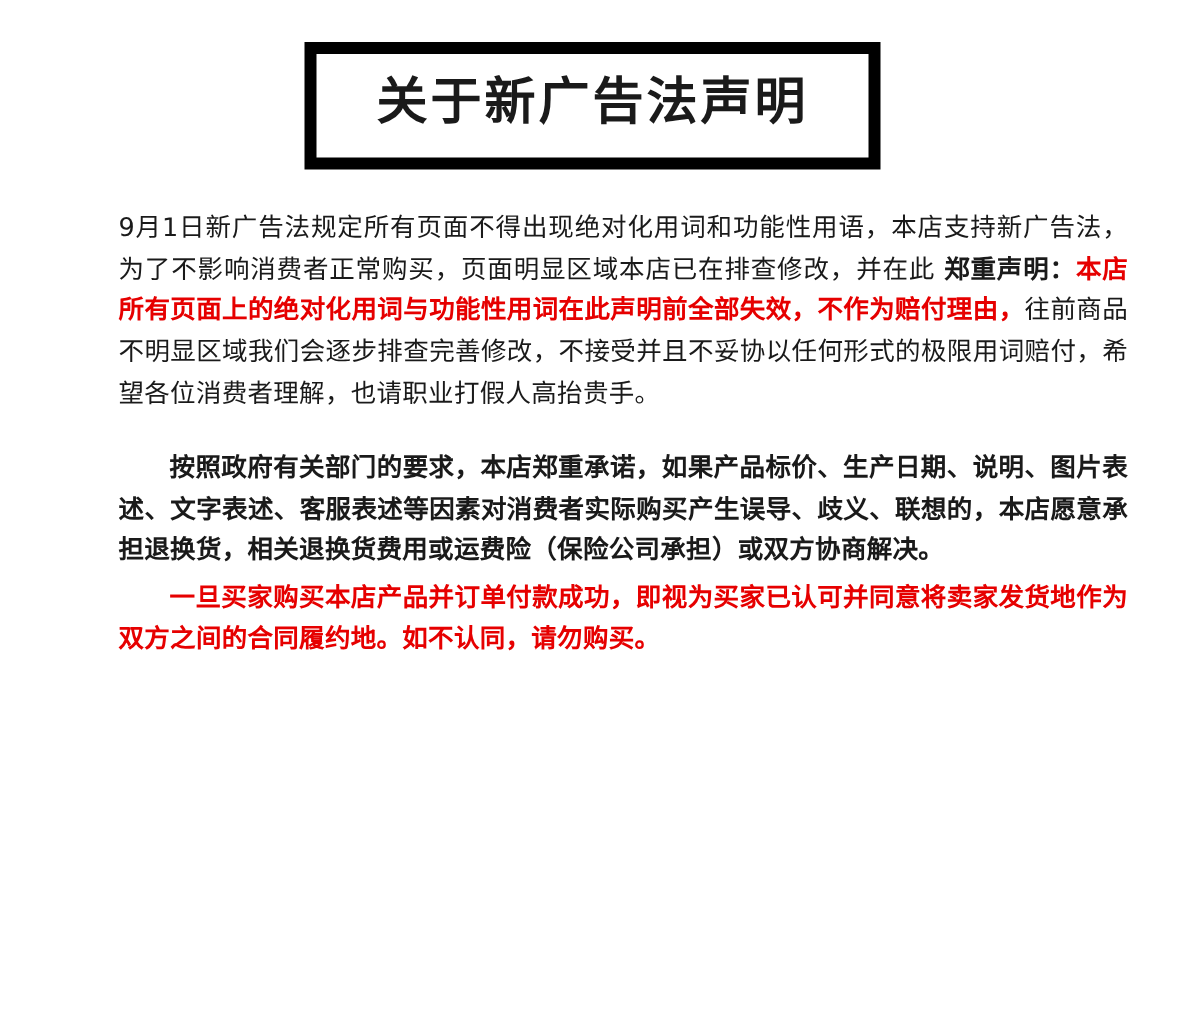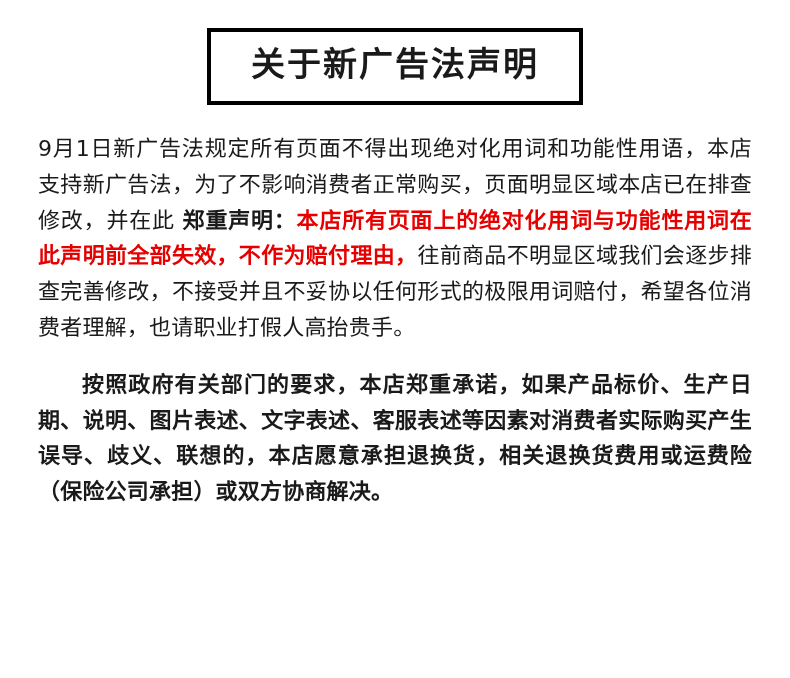--- a/index.html
+++ b/index.html
@@ -20,39 +20,40 @@
     height: 678px;
     box-sizing: border-box;
     padding: 0 38px;
   }
   .title-wrap {
     display: flex;
     justify-content: center;
     padding-top: 28px;
   }
   .title-box {
-    border: 4px solid #000000;
+    border: 8px solid #000000;
     padding: 14px 40px 18px 40px;
     display: inline-block;
   }
   .title-text {
     font-size: 34px;
     font-weight: bold;
     letter-spacing: 2px;
     line-height: 1.1;
     color: #1a1a1a;
     white-space: nowrap;
   }
   .body-text {
     margin-top: 26px;
-    font-size: 22px;
+    font-size: 17px;
     line-height: 1.62;
     letter-spacing: 0.2px;
     text-align: justify;
     color: #1a1a1a;
+    margin-left: 41px;
   }
   .para {
     margin: 0 0 0 0;
   }
   .para + .para {
     margin-top: 22px;
   }
   .indent {
     text-indent: 2em;
     font-weight: bold;
@@ -83,16 +84,17 @@
   </div>
 
   <div class="body-text">
 
     <p class="para">
       <span>9月1日新广告法规定所有页面不得出现绝对化用词和功能性用语，本店支持新广告法，为了不影响消费者正常购买，页面明显区域本店已在排查修改，并在此 </span><span class="bold">郑重声明：</span><span class="red-bold">本店所有页面上的绝对化用词与功能性用词在此声明前全部失效，不作为赔付理由，</span><span>往前商品不明显区域我们会逐步排查完善修改，不接受并且不妥协以任何形式的极限用词赔付，希望各位消费者理解，也请职业打假人高抬贵手。</span>
     </p>
 
     <p class="para indent">按照政府有关部门的要求，本店郑重承诺，如果产品标价、生产日期、说明、图片表述、文字表述、客服表述等因素对消费者实际购买产生误导、歧义、联想的，本店愿意承担退换货，相关退换货费用或运费险（保险公司承担）或双方协商解决。</p>
 
+    <p class="para-red">一旦买家购买本店产品并订单付款成功，即视为买家已认可并同意将卖家发货地作为双方之间的合同履约地。如不认同，请勿购买。</p>
 
   </div>
 
 </div>
 
 </body></html>

